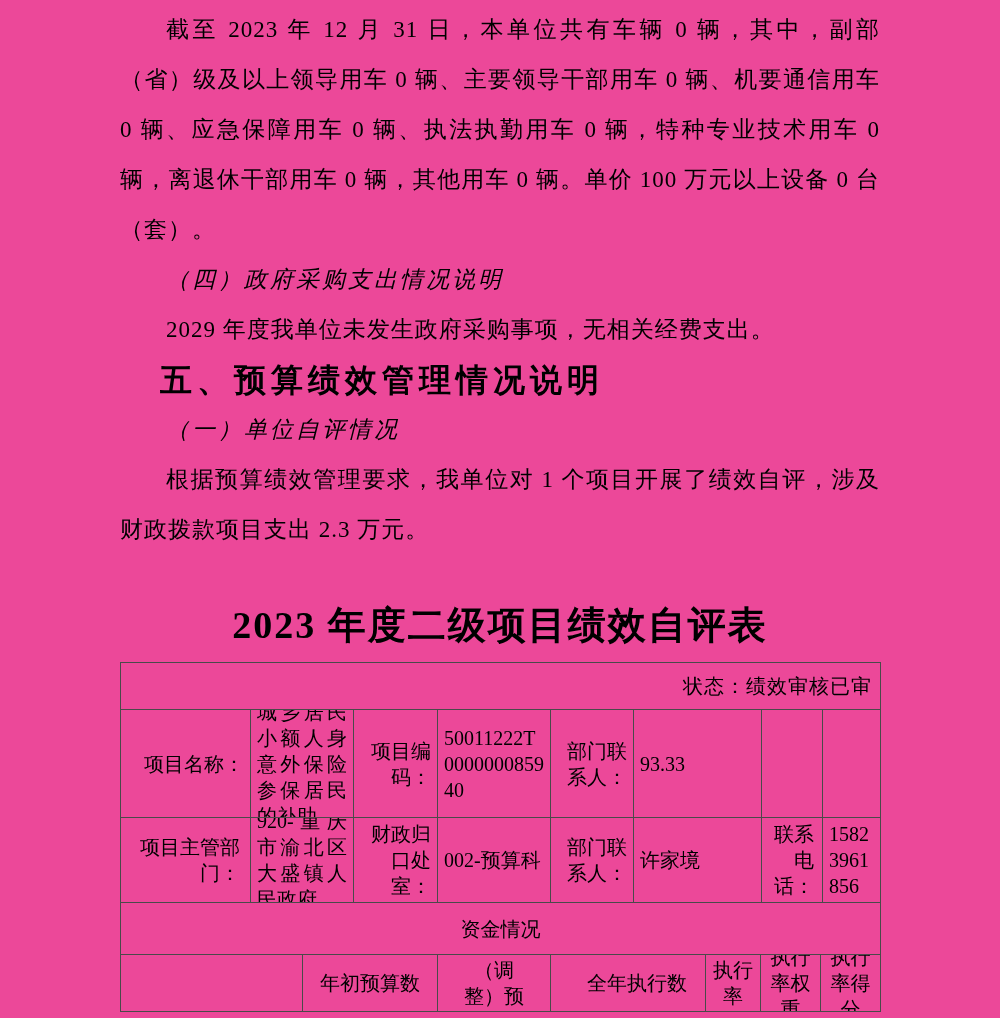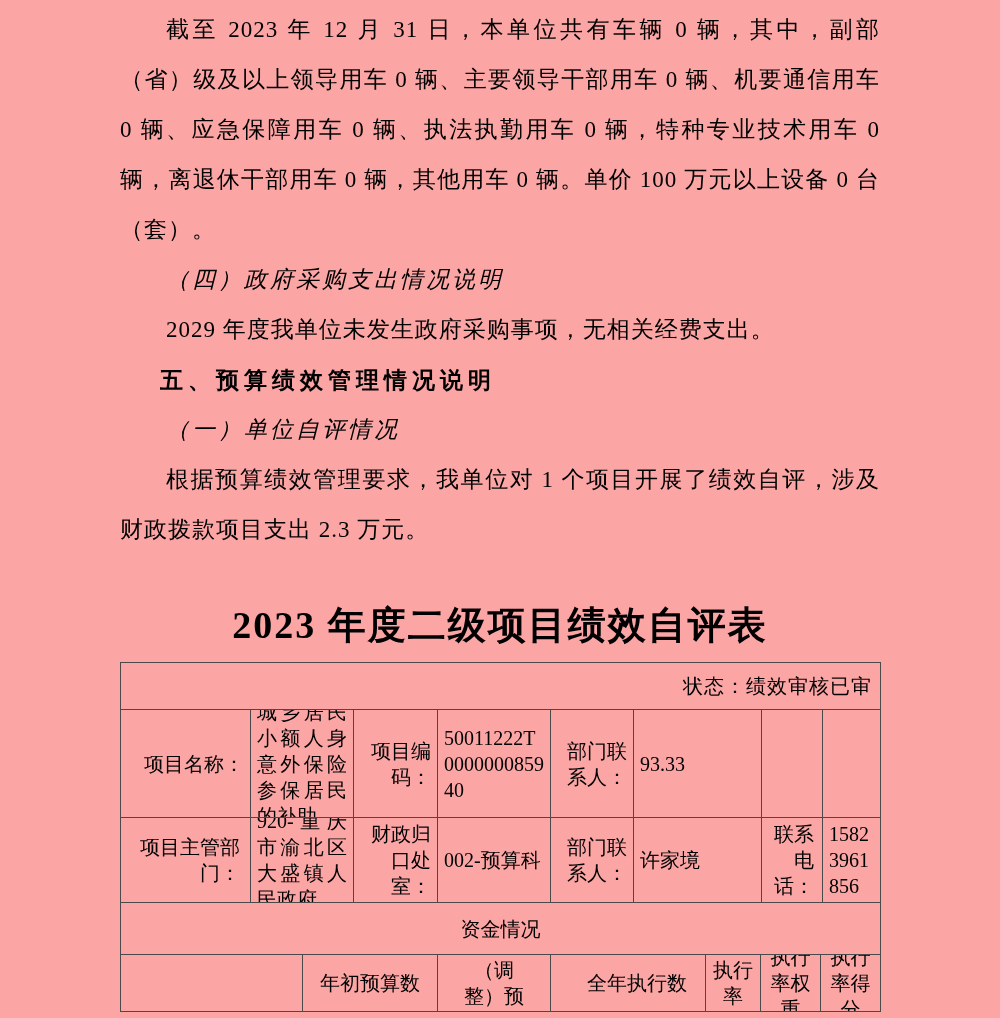--- a/index.html
+++ b/index.html
@@ -1,20 +1,20 @@
 <!DOCTYPE html>
 <html><head>
 <meta charset="utf-8">
 <style>
   html,body{margin:0;padding:0;}
   body{background:#ffffff;}
   .page{
     position:relative;
     width:1000px;height:1018px;
-    background:#fca5a5;
+    background:#ec4899;
     overflow:hidden;
     color:#000;
     font-family:"Liberation Serif", serif;
   }
   .content{padding:5px 120px 0 120px;}
   .para{
     margin:0;
     font-size:23px;
     line-height:50px;
     letter-spacing:1px;
@@ -24,21 +24,21 @@
     font-family:"Liberation Serif", serif;
   }
   .kai{
     font-style:italic;
     letter-spacing:3px;
   }
   .heading{
     font-family:"Liberation Sans", sans-serif;
     font-weight:bold;
     font-style:normal;
-    font-size:23px;
+    font-size:32px;
     letter-spacing:5px;
     text-indent:40px;
   }
   .doc-title{
     margin-top:44px;
     height:52px;
     line-height:52px;
     text-align:center;
     font-size:38px;
     font-weight:bold;

